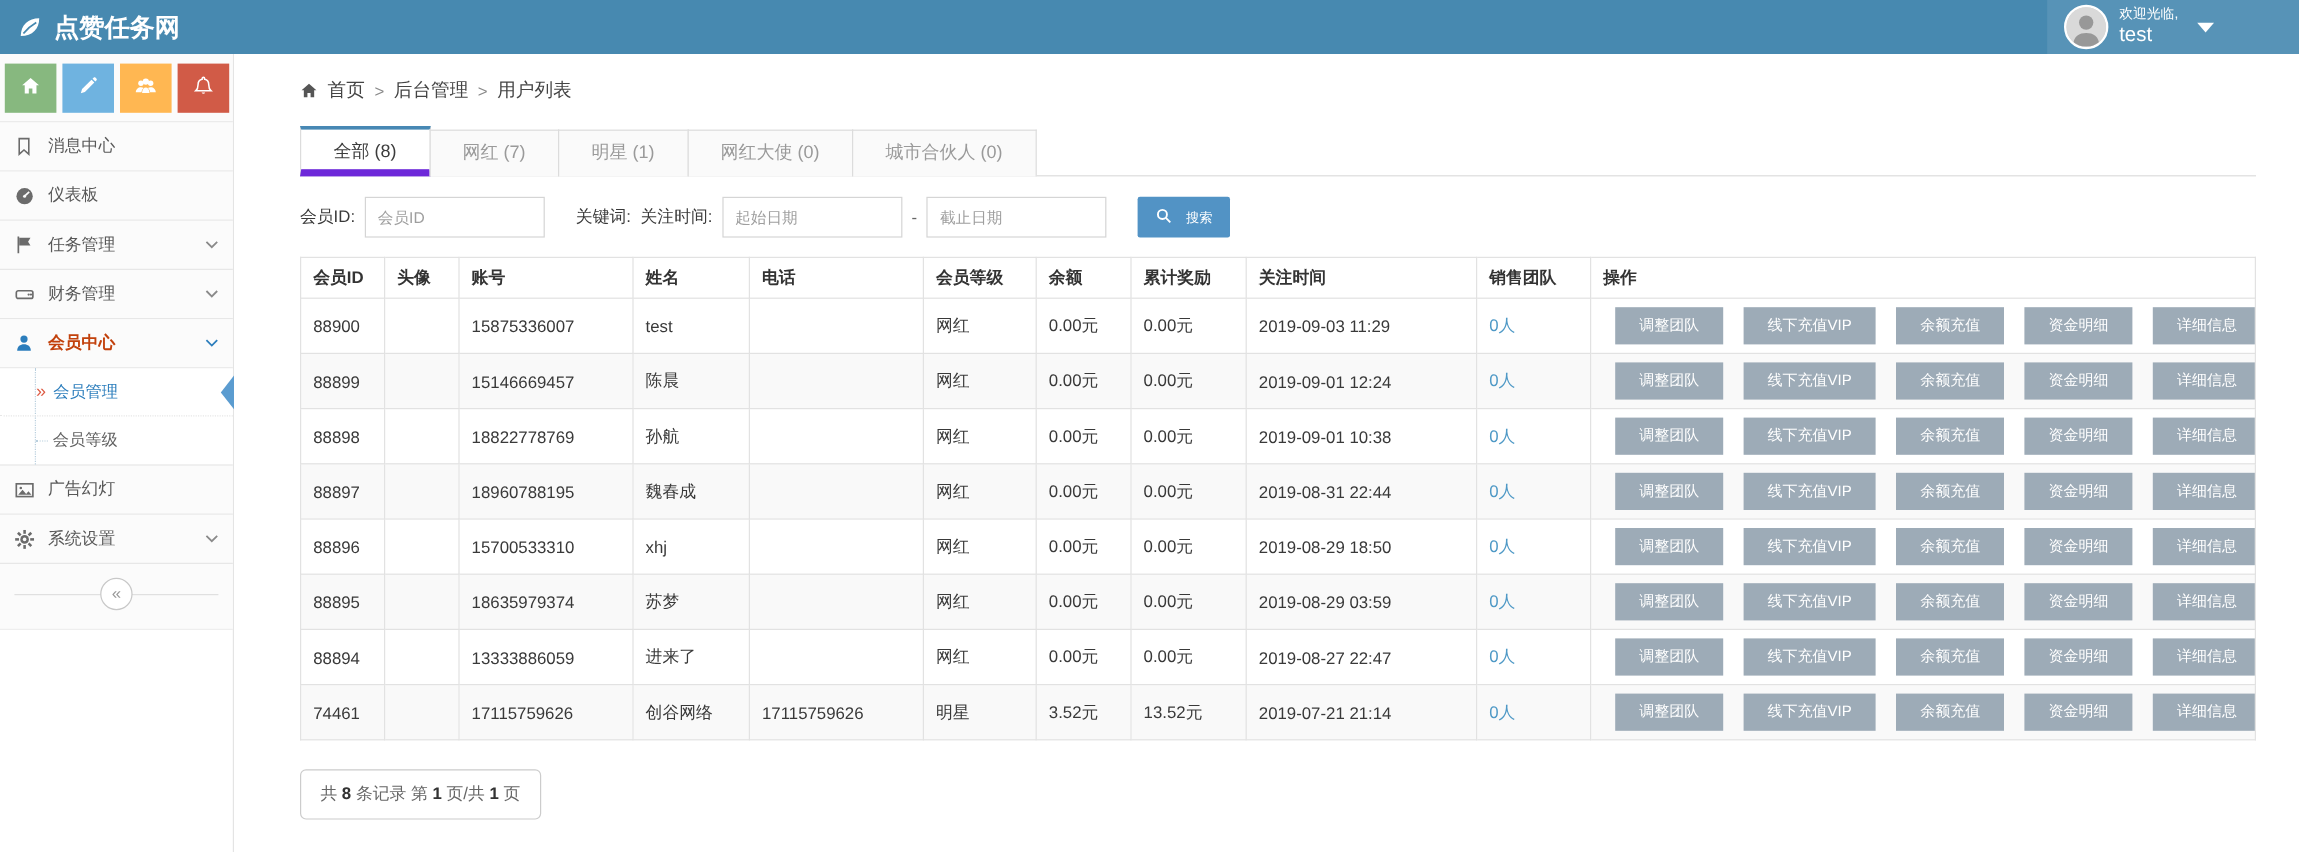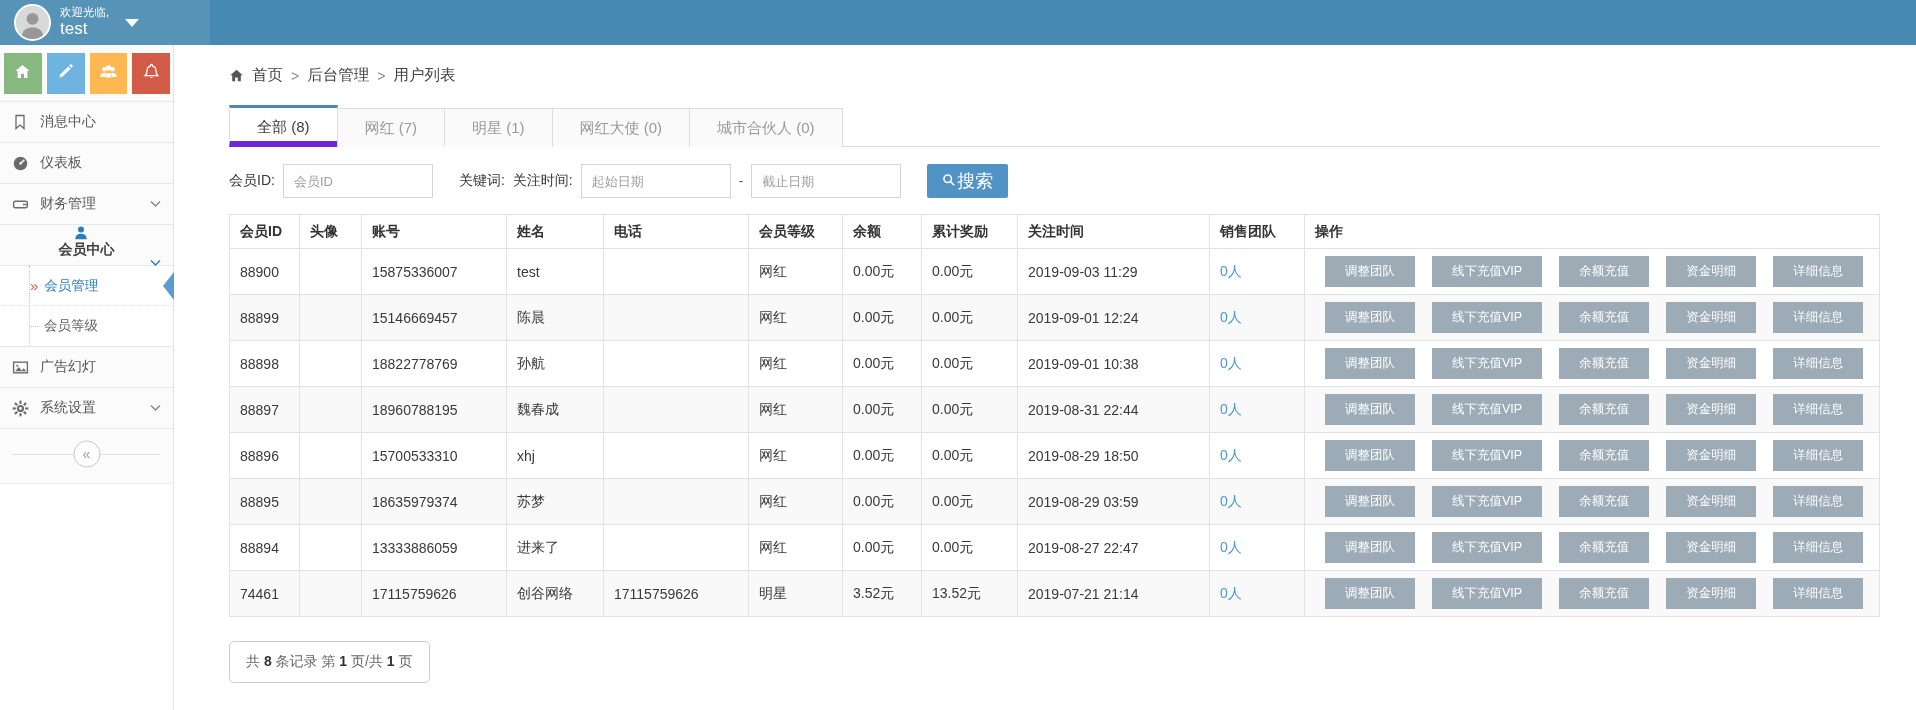--- a/index.html
+++ b/index.html
@@ -17,37 +17,37 @@
     background:#cfcfcf; flex:0 0 auto; }
   .avatar svg { display:block; }
   .welcome { margin-left:9px; color:#fff; line-height:1.15; }
   .welcome .hi { font-size:11.5px; display:block; }
   .welcome .uname { font-size:17px; display:block; }
   .caret-down { margin-left:16px; width:0; height:0; border-left:7px solid transparent;
     border-right:7px solid transparent; border-top:8px solid #fff; }
 
   
   .layout { display:flex; height:665px; }
-  .sidebar { width:174px; flex:0 0 auto; background:#fff; border-right:1px solid #e4e4e4; }
+  .sidebar { width:195px; flex:0 0 auto; background:#fff; border-right:1px solid #e4e4e4; }
   .sidebar-inner { background:#fbfbfb; padding-bottom:12px; border-bottom:1px solid #eee; }
 
   .shortcuts { display:flex; gap:5px; padding:8px 3px 7px 4px; }
   .shortcut { width:44px; height:41px; display:flex; align-items:center; justify-content:center;
     cursor:pointer; }
   .sc-home  { background:#87b87f; }
   .sc-pencil{ background:#6fb3e0; }
   .sc-users { background:#ffb752; }
   .sc-bell  { background:#d15b47; }
 
   .menu { list-style:none; border-top:1px solid #e7e7e7; }
   .menu-item { height:41px; display:flex; align-items:center; padding:0 12px;
     border-bottom:1px solid #e7e7e7; color:#585858; font-size:14px; cursor:pointer; background:#fbfbfb; }
   .menu-item .mi-icon { width:28px; display:flex; align-items:center; }
   .menu-item .chev { margin-left:auto; display:flex; }
-  .menu-item.active { color:#404040; font-weight:bold;flex-direction:column; }
+  .menu-item.active { color:#c2410c; font-weight:bold; }
 
   .submenu { list-style:none; background:#fff; border-bottom:1px solid #e7e7e7; position:relative; }
   .submenu::before { content:''; position:absolute; left:29px; top:0; bottom:0;
     border-left:1px dotted #b9cfde; }
   .submenu-item { height:40px; display:flex; align-items:center; padding-left:44px;
     font-size:13.5px; color:#616161; position:relative; cursor:pointer;
     border-bottom:1px dotted #e6e6e6; }
   .submenu-item:last-child { border-bottom:none; }
   .submenu-item .tree-dash { position:absolute; left:30px; top:50%; width:10px;
     border-top:1px dotted #b9cfde; }
@@ -82,21 +82,21 @@
   .filters { display:flex; align-items:center; margin-top:17px; font-size:14px; color:#393939; }
   .filters label { margin-right:8px; }
   .filters input { height:34px; border:1px solid #d5d5d5; padding:0 10px; font-size:13px;
     color:#555; outline:none; font-family:"Liberation Sans",sans-serif; }
   .filters input::placeholder { color:#9e9e9e; }
   .inp-id { width:150px; margin-right:26px; }
   .inp-kw { width:168px; margin-right:26px; }
   .inp-date { width:150px; }
   .range-sep { margin:0 8px; color:#666; }
   .search-btn { margin-left:26px; height:34px; padding:0 15px; background:#5293c5; color:#fff;
-    border:none; font-size:18px; display:flex; align-items:center; gap:1px; cursor:pointer;
+    border:none; font-size:11px; display:flex; align-items:center; gap:11px; cursor:pointer;
     border-radius:2px; font-family:"Liberation Sans",sans-serif; }
 
   
   table { width:100%; border-collapse:collapse; margin-top:16px; font-size:14px; color:#393939;
     table-layout:fixed; }
   th, td { border:1px solid #e2e2e2; padding:7px 10px; text-align:left; overflow:hidden;
     white-space:nowrap; }
   th { font-weight:bold; color:#333; height:34px; background:#fff; }
   td { height:44px; }
   tbody tr:nth-child(even) { background:#f9f9f9; }
@@ -107,20 +107,29 @@
     cursor:pointer; white-space:nowrap; font-family:"Liberation Sans",sans-serif;margin-left:12px; }
 
   .records-box { display:inline-block; margin-top:24px; border:1px solid #ccc; border-radius:5px;
     padding:11px 16px; font-size:14px; color:#666; }
   .records-box b { color:#333; }
 </style>
 </head>
 <body>
 
 <header class="topbar">
+  <div class="brand">
+    <span>
+      <svg width="22" height="22" viewBox="0 0 16 16">
+          <path d="M13.6 2.3 C7 2.3 2.4 6.4 2.4 13.1 C9.6 13.1 13.6 8.6 13.6 2.3 Z" fill="#fff"></path>
+          <path d="M4 11.6 C6.6 8.4 9.2 6.4 11.8 4.9" stroke="#4789b0" stroke-width="1.1" fill="none"></path>
+        </svg>
+    </span>
+    <span>点赞任务网</span>
+  </div>
   <div class="userbox">
     <span class="avatar">
       <svg width="33" height="33" viewBox="0 0 36 36">
           <rect width="36" height="36" fill="#d9d9d9"></rect>
           <circle cx="18" cy="14" r="6.5" fill="#989898"></circle>
           <path d="M6 36 C6 26 12 23.5 18 23.5 C24 23.5 30 26 30 36 Z" fill="#989898"></path>
         </svg>
     </span>
     <span class="welcome">
       <span class="hi">欢迎光临,</span>
@@ -178,20 +187,34 @@
               <svg width="17" height="17" viewBox="0 0 16 16">
                 <circle cx="8" cy="8" r="6.4" fill="#6b6b6b"></circle>
                 <line x1="8" y1="8" x2="11.6" y2="4.6" stroke="#fbfbfb" stroke-width="1.4"></line>
                 <circle cx="8" cy="8" r="1.2" fill="#fbfbfb"></circle>
               </svg>
             </span>
           <span>仪表板</span>
         </li>
         <li class="menu-item">
           <span class="mi-icon">
+              <svg width="16" height="16" viewBox="0 0 16 16">
+                <line x1="3.3" y1="1" x2="3.3" y2="15" stroke="#6b6b6b" stroke-width="1.4"></line>
+                <path d="M4 2.2 H13.4 L11.4 5.4 L13.4 8.6 H4 Z" fill="#6b6b6b"></path>
+              </svg>
+            </span>
+          <span>任务管理</span>
+          <span class="chev">
+              <svg width="11" height="8" viewBox="0 0 11 8">
+                <polyline points="1,1.5 5.5,6 10,1.5" fill="none" stroke="#8a8a8a" stroke-width="1.5"></polyline>
+              </svg>
+            </span>
+        </li>
+        <li class="menu-item">
+          <span class="mi-icon">
               <svg width="17" height="17" viewBox="0 0 16 16">
                 <rect x="1.5" y="5" width="13" height="6" rx="1.6" fill="none" stroke="#6b6b6b" stroke-width="1.3"></rect>
                 <circle cx="11.2" cy="8" r="0.9" fill="#6b6b6b"></circle>
                 <circle cx="13" cy="8" r="0.9" fill="#6b6b6b"></circle>
               </svg>
             </span>
           <span>财务管理</span>
           <span class="chev">
               <svg width="11" height="8" viewBox="0 0 11 8">
                 <polyline points="1,1.5 5.5,6 10,1.5" fill="none" stroke="#8a8a8a" stroke-width="1.5"></polyline>

